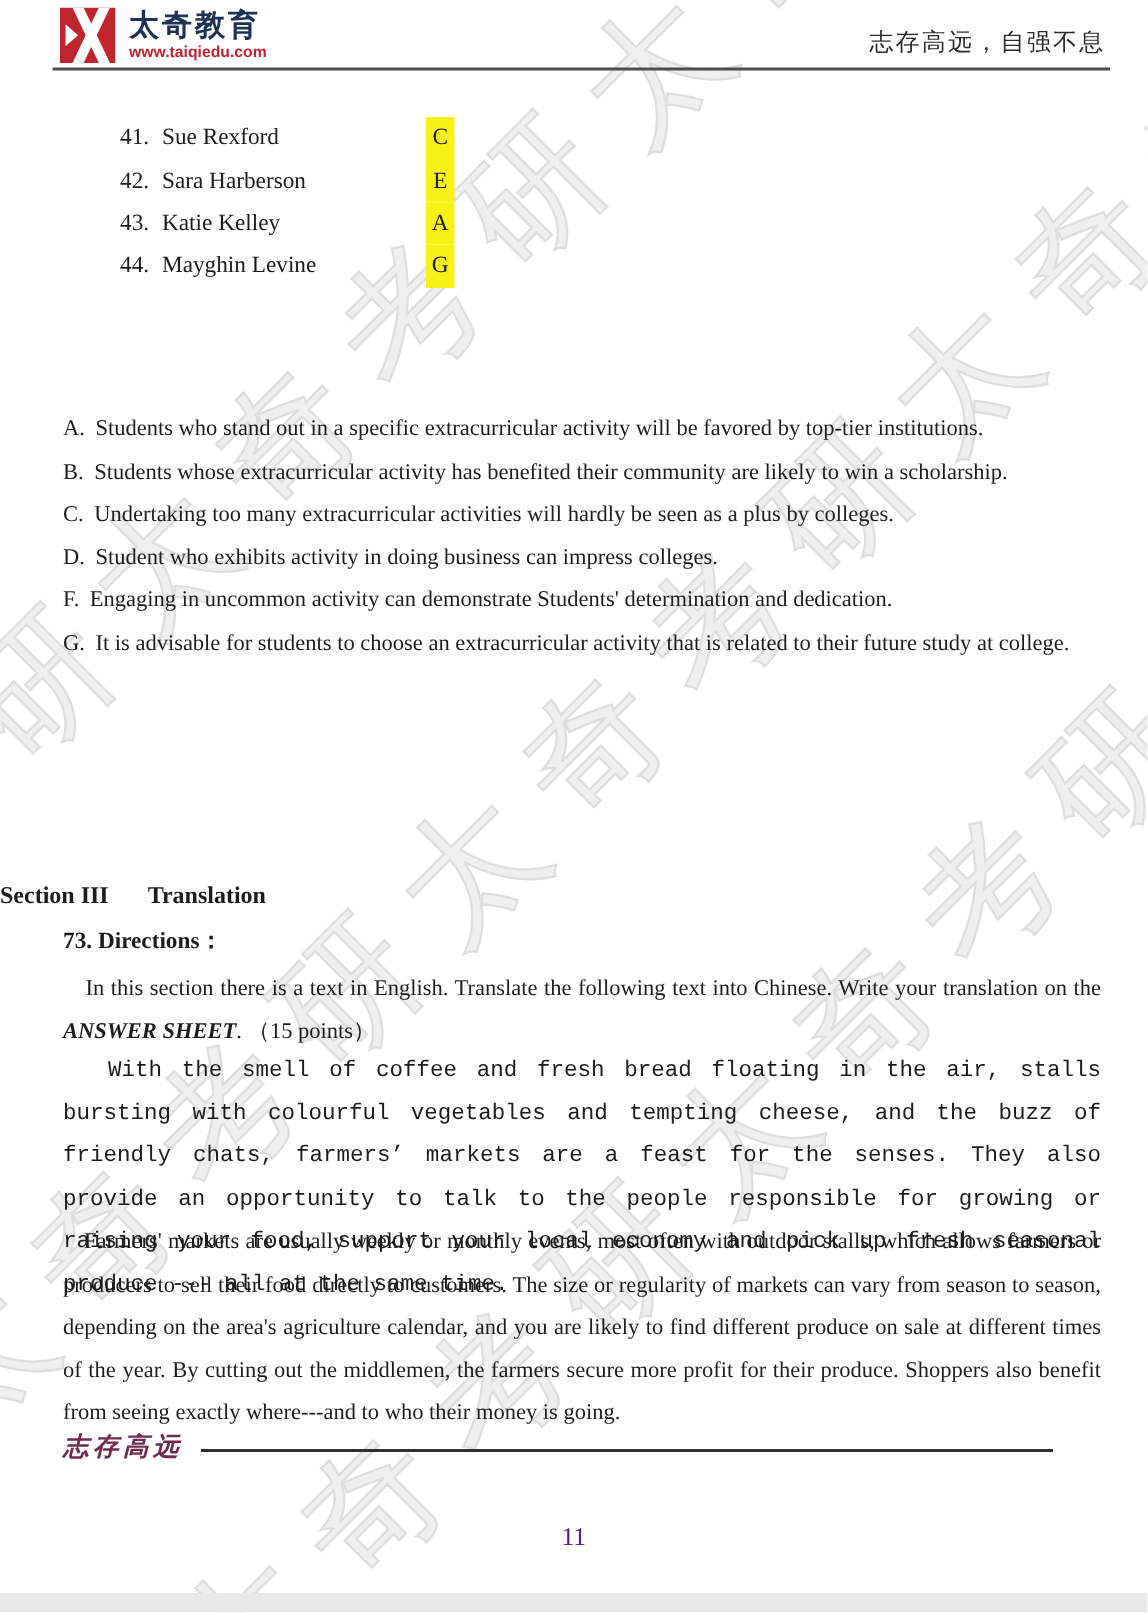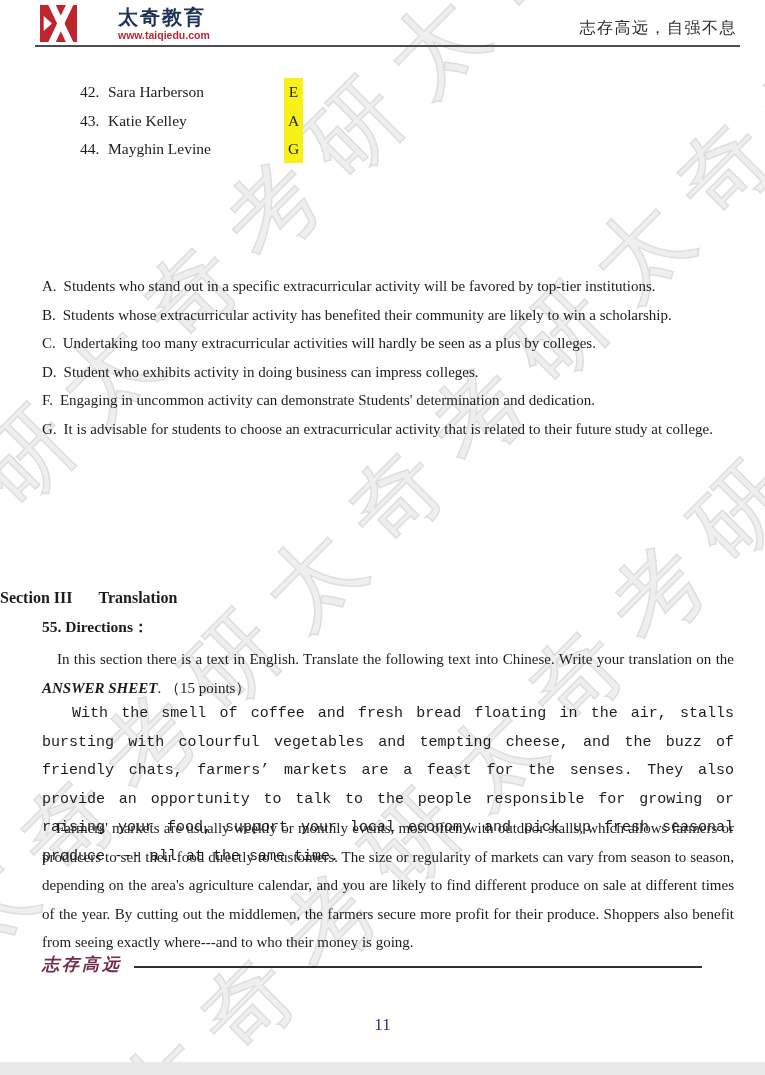--- a/index.html
+++ b/index.html
@@ -30,21 +30,21 @@
     z-index: 0;
     pointer-events: none;
     user-select: none;
   }
   .wm-1 { left: -560px; top: 178px; }
   .wm-2 { left: -355px; top: 383px; }
   .wm-3 { left: -175px; top: 562px; }
   .content { position: absolute; inset: 0; z-index: 1; }
   
   .header { position: absolute; top: 5px; left: 40px; right: 28px; height: 42px; }
-  .logo-wrap { display: flex; align-items: center; gap: 32px; }
+  .logo-wrap { display: flex; align-items: center; }
   .logo-icon { width: 37px; height: 37px; display: block; }
   .brand-col { margin-left: 9px; display: flex; flex-direction: column; }
   .brand-name {
     font-family: "Liberation Sans", sans-serif;
     font-weight: bold; font-size: 20px; color: #1d3356; letter-spacing: 2px; line-height: 24px;
   }
   .brand-url {
     font-family: "Liberation Sans", sans-serif;
     font-weight: bold; font-size: 10.5px; color: #c0242f; line-height: 13px;
   }
@@ -110,20 +110,25 @@
           <span class="brand-name">太奇教育</span>
           <span class="brand-url">www.taiqiedu.com</span>
         </div>
       </div>
       <div class="motto">志存高远，自强不息</div>
     </div>
     <div class="header-rule"></div>
 
     <div class="answers">
       <div class="ans-row">
+        <span class="ans-num">41.</span>
+        <span class="ans-name">Sue Rexford</span>
+        <span class="ans-letter">C</span>
+      </div>
+      <div class="ans-row">
         <span class="ans-num">42.</span>
         <span class="ans-name">Sara Harberson</span>
         <span class="ans-letter">E</span>
       </div>
       <div class="ans-row">
         <span class="ans-num">43.</span>
         <span class="ans-name">Katie Kelley</span>
         <span class="ans-letter">A</span>
       </div>
       <div class="ans-row">
@@ -150,21 +155,21 @@
         <span class="opt-label">F.</span><span>Engaging in uncommon activity can demonstrate Students' determination and dedication.</span>
       </div>
       <div class="option">
         <span class="opt-label">G.</span><span>It is advisable for students to choose an extracurricular activity that is related to their future study at college.</span>
       </div>
     </div>
 
     <div class="sec-title">
       <span class="t-left">Section III</span><span>Translation</span>
     </div>
-    <div class="directions-label">55. Directions：</div>
+    <div class="directions-label">73. Directions：</div>
     <div class="directions">
       <span>In this section there is a text in English. Translate the following text into Chinese. Write your translation on the </span><span class="answer-sheet">ANSWER SHEET</span><span>. （15 points）</span>
     </div>
 
     <div class="para para-1">With the smell of coffee and fresh bread floating in the air, stalls bursting with colourful vegetables and tempting cheese, and the buzz of friendly chats, farmers’ markets are a feast for the senses. They also provide an opportunity to talk to the people responsible for growing or raising your food, support your local economy and pick up fresh seasonal produce --- all at the same time.</div>
     <div class="para para-2">Farmers' markets are usually weekly or monthly events, most often with outdoor stalls, which allows farmers or producers to sell their food directly to customers. The size or regularity of markets can vary from season to season, depending on the area's agriculture calendar, and you are likely to find different produce on sale at different times of the year. By cutting out the middlemen, the farmers secure more profit for their produce. Shoppers also benefit from seeing exactly where---and to who their money is going.</div>
 
     <div class="ref-row">
       <span class="ref-label">志存高远</span>
       <span class="ref-line"></span>

